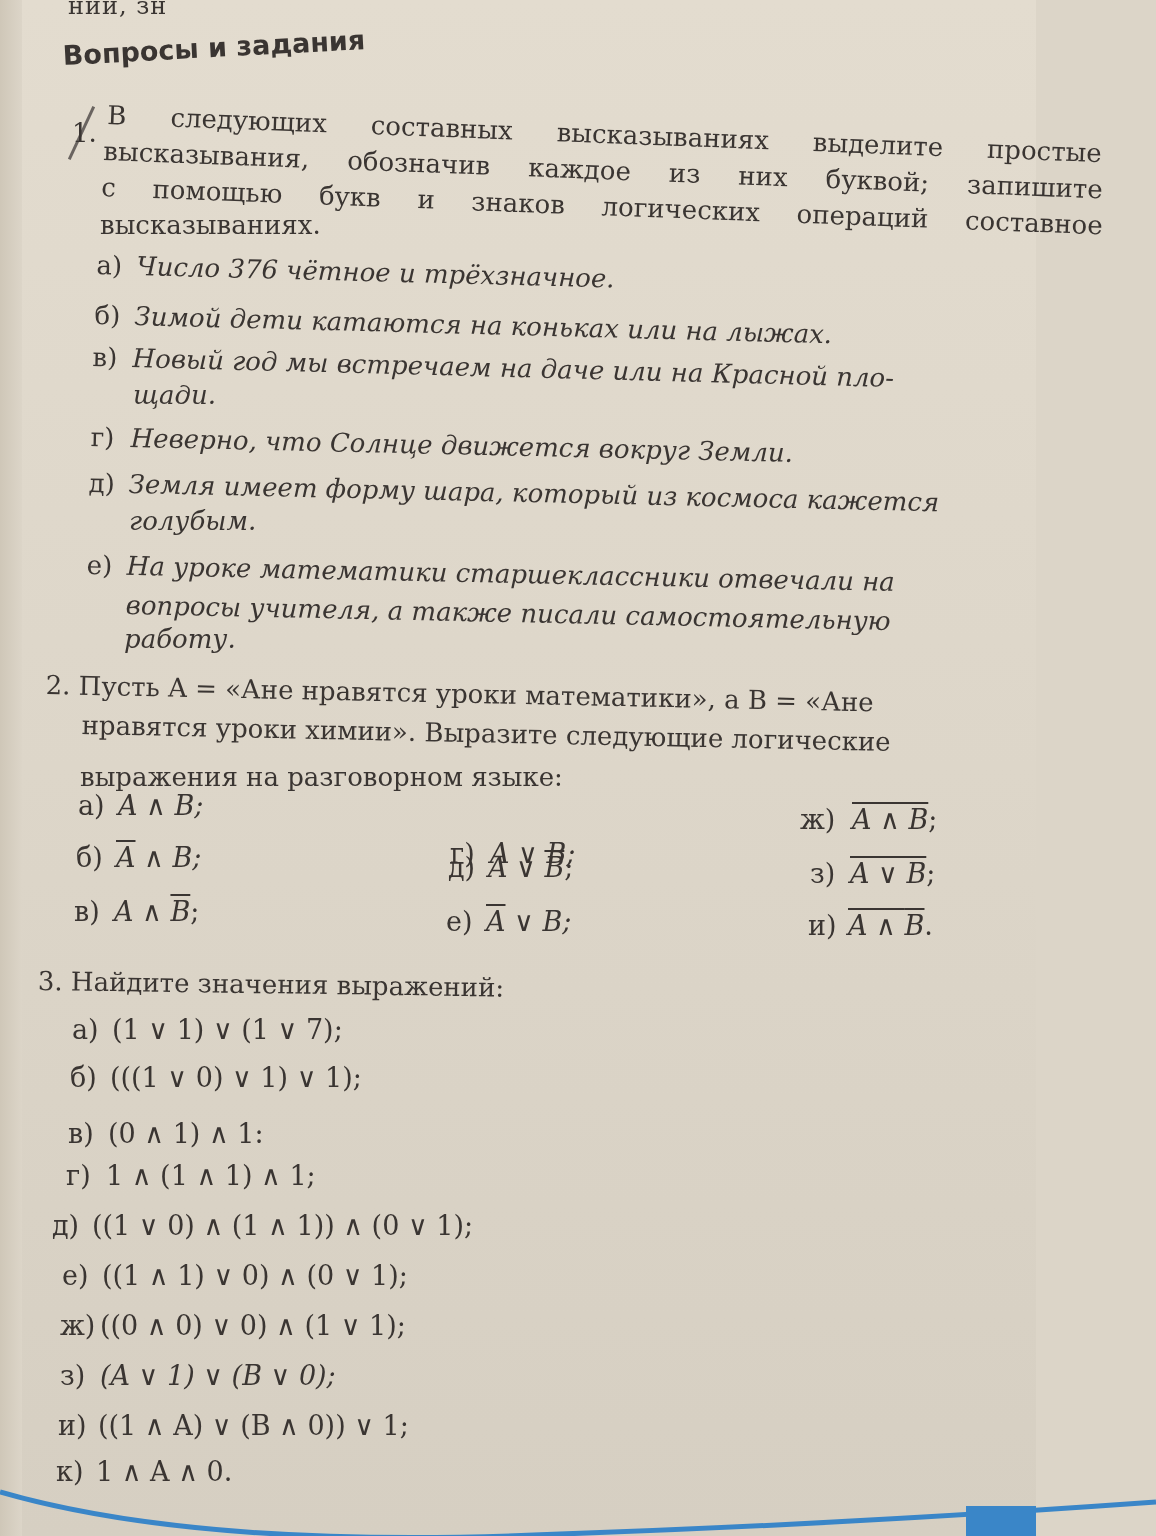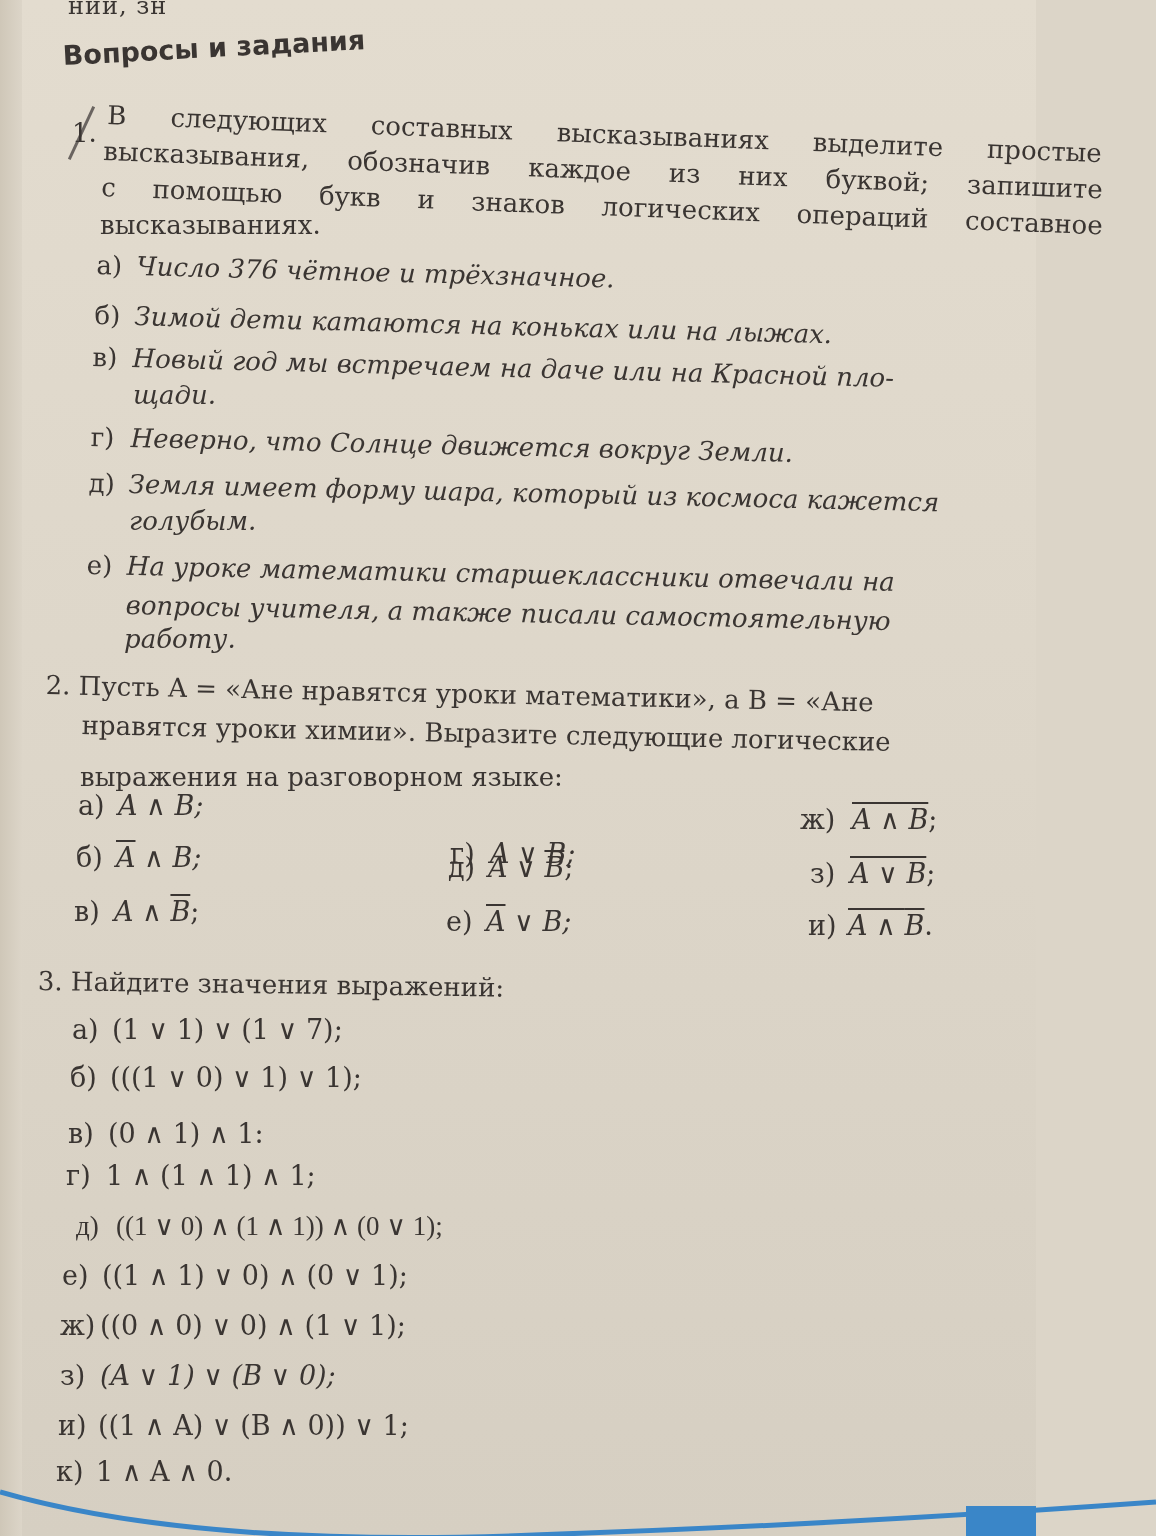--- a/index.html
+++ b/index.html
@@ -64,21 +64,21 @@
     <div class="item" style="left:810px;top:858px;"><span class="label">з)</span><span class="it ov">A ∨ B</span><span>;</span></div>
     <div class="item" style="left:808px;top:910px;"><span class="label">и)</span><span class="ov"><span class="it">A ∧ </span><span class="it ov">B</span></span><span>.</span></div>
   </div>
 
   <div>
     <div class="line" style="left:38px;top:966px;transform:rotate(0.8deg);transform-origin:left top;"><span>3.</span> <span>Найдите значения выражений:</span></div>
     <div class="item" style="left:72px;top:1014px;"><span class="label">а)</span><span>(1 ∨ 1) ∨ (1 ∨ 7);</span></div>
     <div class="item" style="left:70px;top:1062px;"><span class="label">б)</span><span>(((1 ∨ 0) ∨ 1) ∨ 1);</span></div>
     <div class="item" style="left:68px;top:1110px;margin-top:8px;"><span class="label">в)</span><span>(0 ∧ 1) ∧ 1:</span></div>
     <div class="item" style="left:66px;top:1160px;"><span class="label">г)</span><span>1 ∧ (1 ∧ 1) ∧ 1;</span></div>
-    <div class="item" style="left:76px;top:1210px;font-family:Liberation Serif, serif;"><span class="label">д)</span><span>((1 ∨ 0) ∧ (1 ∧ 1)) ∧ (0 ∨ 1);</span></div>
+    <div class="item" style="left:52px;top:1210px;"><span class="label">д)</span><span>((1 ∨ 0) ∧ (1 ∧ 1)) ∧ (0 ∨ 1);</span></div>
     <div class="item" style="left:62px;top:1260px;"><span class="label">е)</span><span>((1 ∧ 1) ∨ 0) ∧ (0 ∨ 1);</span></div>
     <div class="item" style="left:60px;top:1310px;"><span class="label">ж)</span><span>((0 ∧ 0) ∨ 0) ∧ (1 ∨ 1);</span></div>
     <div class="item" style="left:60px;top:1360px;"><span class="label">з)</span><span class="it">(A ∨ 1) ∨ (B ∨ 0);</span></div>
     <div class="item" style="left:58px;top:1410px;"><span class="label">и)</span><span>((1 ∧ A) ∨ (B ∧ 0)) ∨ 1;</span></div>
     <div class="item" style="left:56px;top:1456px;"><span class="label">к)</span><span>1 ∧ A ∧ 0.</span></div>
   </div>
 
   <svg class="blueline" viewBox="0 0 1156 60" preserveAspectRatio="none">
     <path d="M0,12 Q200,70 560,54 Q850,44 1156,22" stroke="#3a86c8" stroke-width="5" fill="none"></path>
   </svg>

